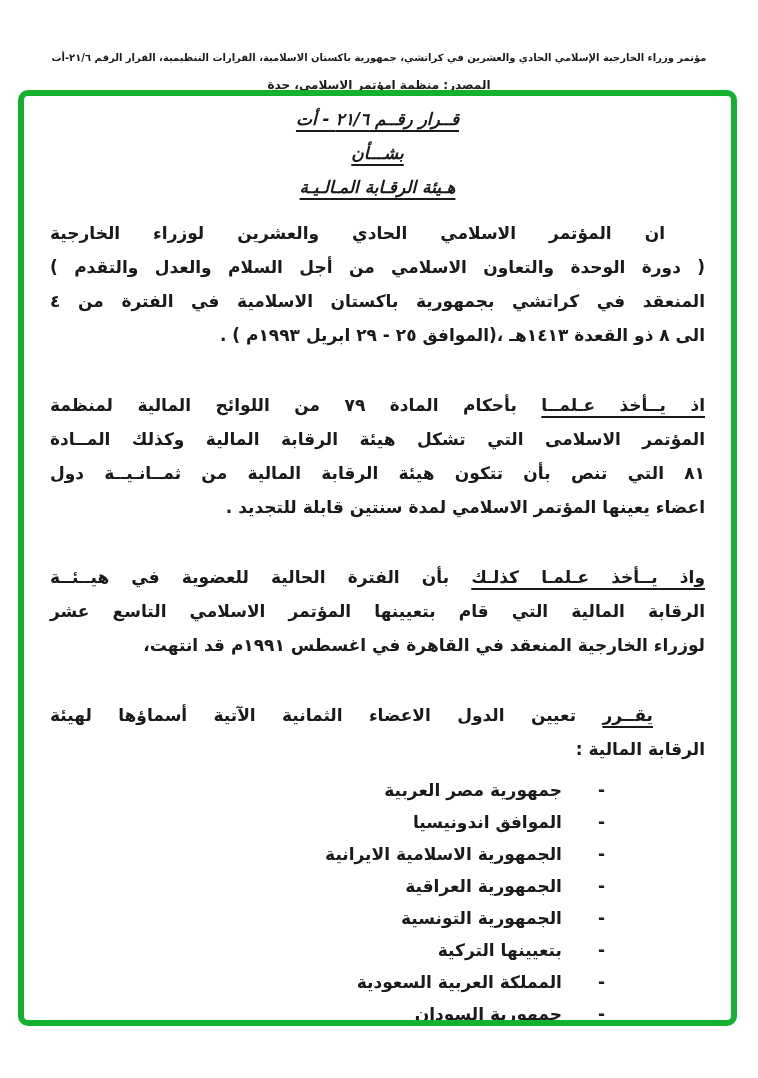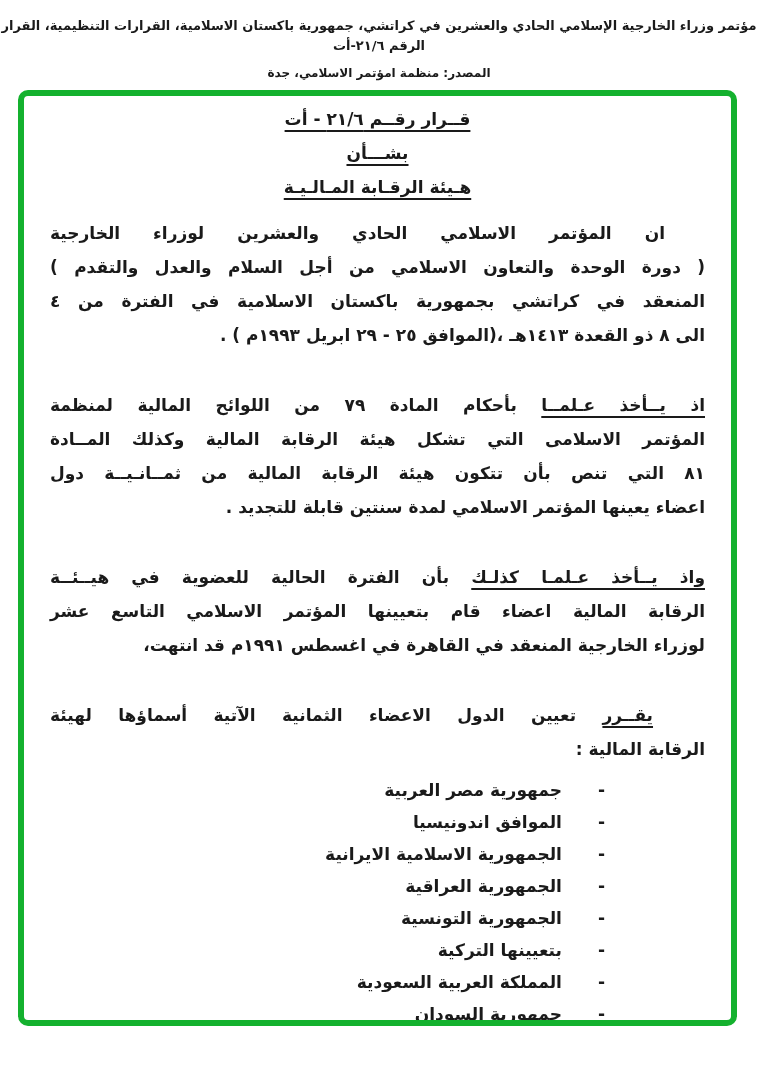--- a/index.html
+++ b/index.html
@@ -7,21 +7,21 @@
   body {
     background:#ffffff;
     color:#1a1a1a;
     font-family:"DejaVu Sans", sans-serif;
     position:relative;
     overflow:hidden;
   }
 
   
   .page-header { direction:rtl; text-align:center; font-weight:bold; padding-top:16px; }
-  .header-line1 { font-size:13px; line-height:20px; }
+  .header-line1 { font-size:10px; line-height:20px;margin-top:32px; }
   .header-line2 { font-size:12px; line-height:14px; margin-top:10px; }
 
   
   .frame {
     position:absolute; left:18px; top:90px;
     width:719px; height:936px;
     border:6px solid #14b12e;
     border-radius:10px;
     background:#ffffff;
     direction:rtl;
@@ -30,20 +30,21 @@
     overflow:hidden;
   }
 
   
   .doc-title { text-align:center; font-size:17px; }
   .doc-title .t { line-height:34px; }
   .doc-title .t span {
     text-decoration:underline;
     text-decoration-thickness:2px;
     text-underline-offset:5px;
+    font-style:italic;
   }
 
   
   .para { font-size:17px; }
   .p1 { margin-top:12px; }
   .p2, .p3, .p4 { margin-top:36px; }
   .line {
     line-height:34px;
     text-align:justify;
     text-align-last:justify;
@@ -100,21 +101,21 @@
 
   <div class="para p2">
     <div class="line"><span class="lead">اذ يــأخذ عـلمــا</span> <span>بأحكام المادة ٧٩ من اللوائح المالية لمنظمة</span></div>
     <div class="line">المؤتمر الاسلامى التي تشكل هيئة الرقابة المالية وكذلك المــادة</div>
     <div class="line">٨١ التي تنص بأن تتكون هيئة الرقابة المالية من ثمــانـيــة دول</div>
     <div class="line last">اعضاء يعينها المؤتمر الاسلامي لمدة سنتين قابلة للتجديد .</div>
   </div>
 
   <div class="para p3">
     <div class="line"><span class="lead">واذ يــأخذ عـلمـا كذلـك</span> <span>بأن الفترة الحالية للعضوية في هيــئــة</span></div>
-    <div class="line">الرقابة المالية اعضاء قام بتعيينها المؤتمر الاسلامي التاسع عشر</div>
+    <div class="line">الرقابة المالية التي قام بتعيينها المؤتمر الاسلامي التاسع عشر</div>
     <div class="line last">لوزراء الخارجية المنعقد في القاهرة في اغسطس ١٩٩١م قد انتهت،</div>
   </div>
 
   <div class="para p4">
     <div class="line indent-md"><span class="lead">يقــرر</span> <span>تعيين الدول الاعضاء الثمانية الآتية أسماؤها لهيئة</span></div>
     <div class="line last">الرقابة المالية :</div>
   </div>
 
   <div class="states">
     <div class="state-row">

